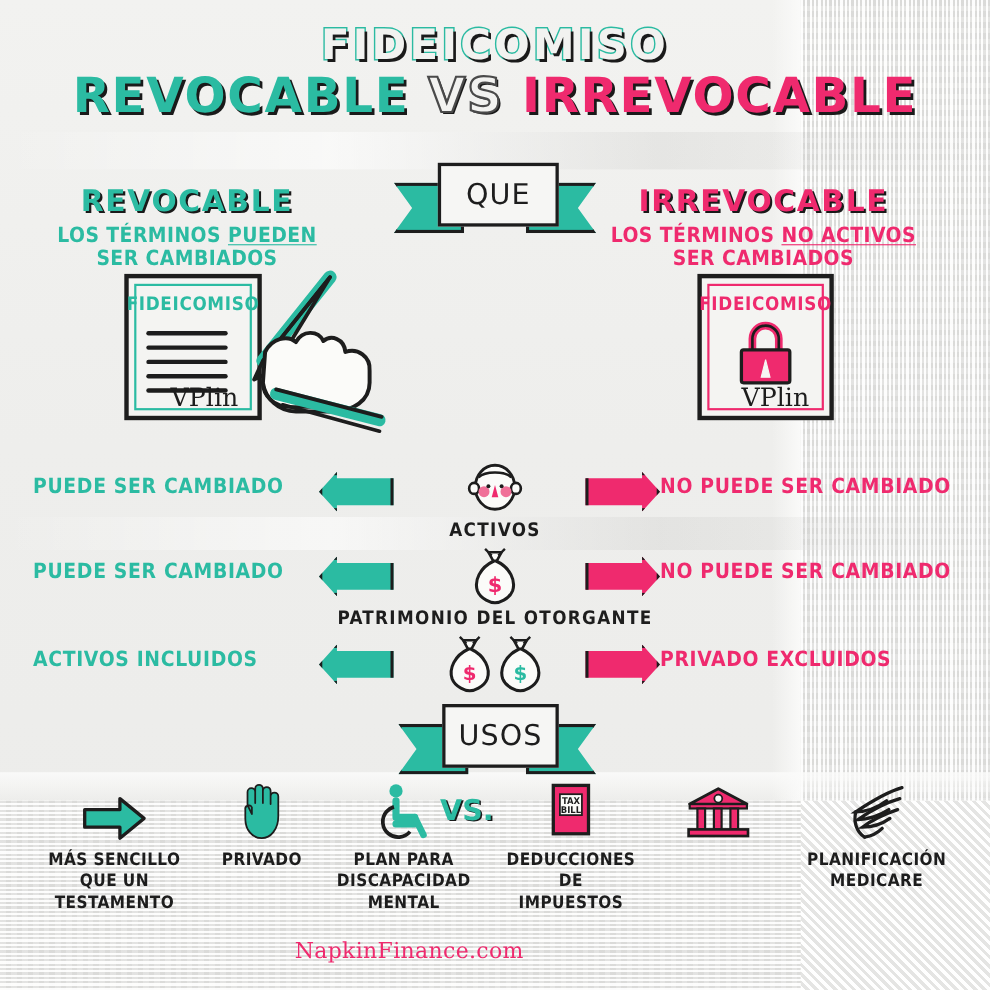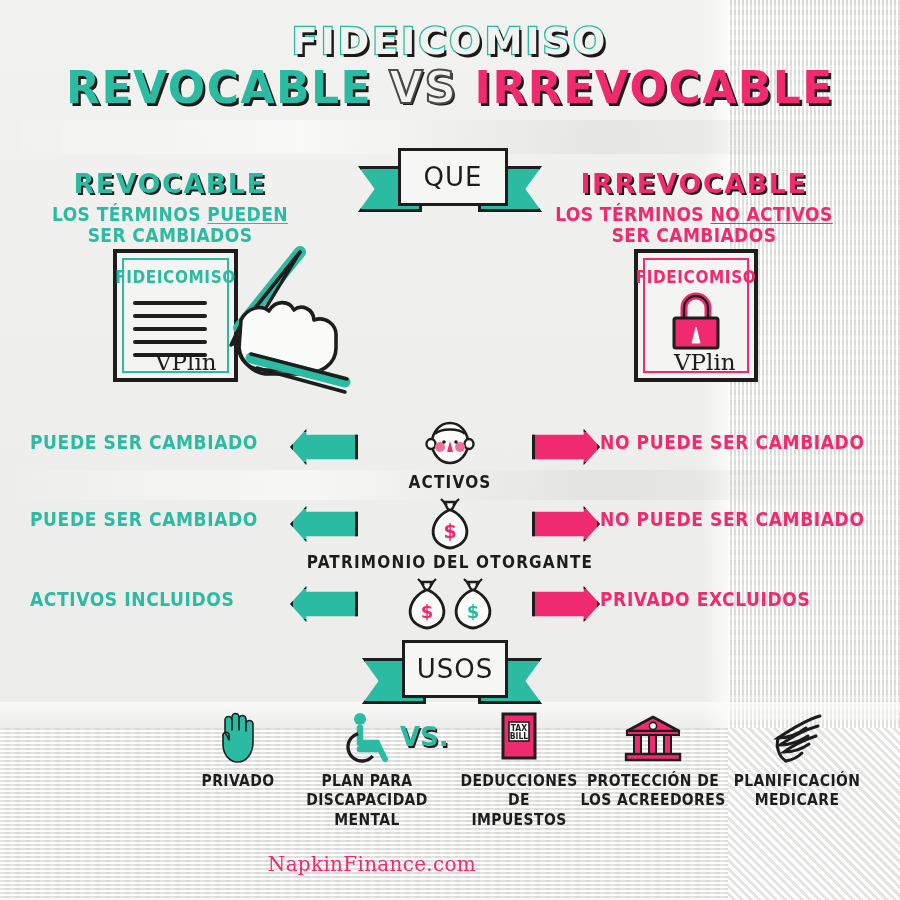--- a/index.html
+++ b/index.html
@@ -310,20 +310,28 @@
     <div class="banner" style="left:362px;top:640px;width:180px;height:48px;">
       <div class="tail l"></div>
       <div class="tail r"></div>
       <div class="plate">
         <span>USOS</span>
       </div>
     </div>
 
     <div class="uses">
 
+      <div class="use" style="left:28px;top:6px;width:152px;">
+        <div class="ic">
+          <svg width="58" height="40" viewBox="0 0 58 40">
+            <path d="M2 12 L34 12 L34 2 L56 20 L34 38 L34 28 L2 28 Z" fill="#2bbba2" stroke="#1d1d1d" stroke-width="3" stroke-linejoin="round"></path>
+          </svg>
+        </div>
+        <div class="cap2">MÁS SENCILLO<br>QUE UN<br>TESTAMENTO</div>
+      </div>
 
       <div class="use" style="left:178px;top:6px;width:120px;">
         <div class="ic">
           <svg width="46" height="54" viewBox="0 0 46 54">
             <path d="M10 22 L10 10 A3.5 3.5 0 0 1 17 10 L17 20
                      L17 7 A3.5 3.5 0 0 1 24 7 L24 20
                      L24 9 A3.5 3.5 0 0 1 31 9 L31 21
                      L31 14 A3.5 3.5 0 0 1 38 14 L38 32
                      C38 44 31 52 23 52 C14 52 8 44 8 34 L8 26
                      A3.2 3.2 0 0 1 14 24 L14 30 Z" fill="#2bbba2" stroke="#1d1d1d" stroke-width="1.6" stroke-linejoin="round"></path>
@@ -361,21 +369,20 @@
           <svg width="62" height="50" viewBox="0 0 62 50">
             <path d="M31 3 L57 17 L5 17 Z" fill="#ef2a6e" stroke="#1d1d1d" stroke-width="2.6" stroke-linejoin="round"></path>
             <circle cx="31" cy="12" r="3.6" fill="#fbfbf9" stroke="#1d1d1d" stroke-width="1.6"></circle>
             <rect x="5" y="17" width="52" height="4" fill="#ef2a6e" stroke="#1d1d1d" stroke-width="2"></rect>
             <rect x="12" y="21" width="7" height="19" fill="#ef2a6e" stroke="#1d1d1d" stroke-width="2"></rect>
             <rect x="27" y="21" width="7" height="19" fill="#ef2a6e" stroke="#1d1d1d" stroke-width="2"></rect>
             <rect x="42" y="21" width="7" height="19" fill="#ef2a6e" stroke="#1d1d1d" stroke-width="2"></rect>
             <rect x="4" y="40" width="54" height="6" fill="#ef2a6e" stroke="#1d1d1d" stroke-width="2.4"></rect>
           </svg>
         </div>
-        <div class="cap2">PROTECCIÓN DE<br>LOS ACREEDORES</div>
       </div>
 
       <div class="use" style="left:722px;top:6px;width:150px;">
         <div class="ic">
           <svg width="62" height="52" viewBox="0 0 62 52">
             <g fill="none" stroke="#1d1d1d" stroke-width="3" stroke-linecap="round">
               <path d="M54 4 C40 8 24 18 12 26 C22 26 32 22 40 16"></path>
               <path d="M52 14 C38 18 24 26 14 33 C24 33 34 29 42 24"></path>
               <path d="M50 24 C38 28 26 34 18 40 C27 40 36 37 43 32"></path>
               <path d="M12 26 C10 34 12 44 20 49"></path>

